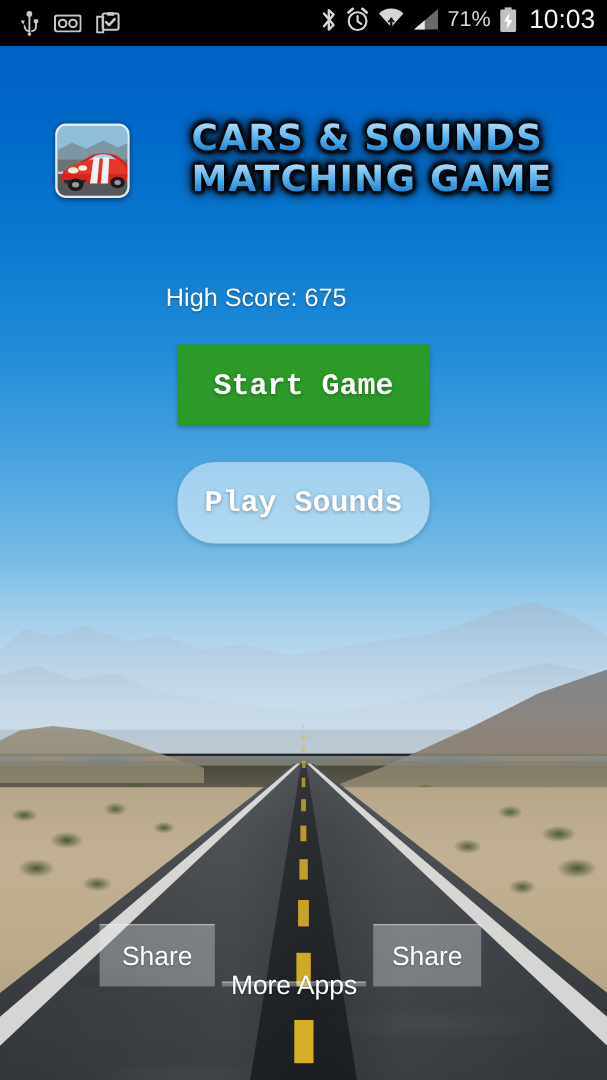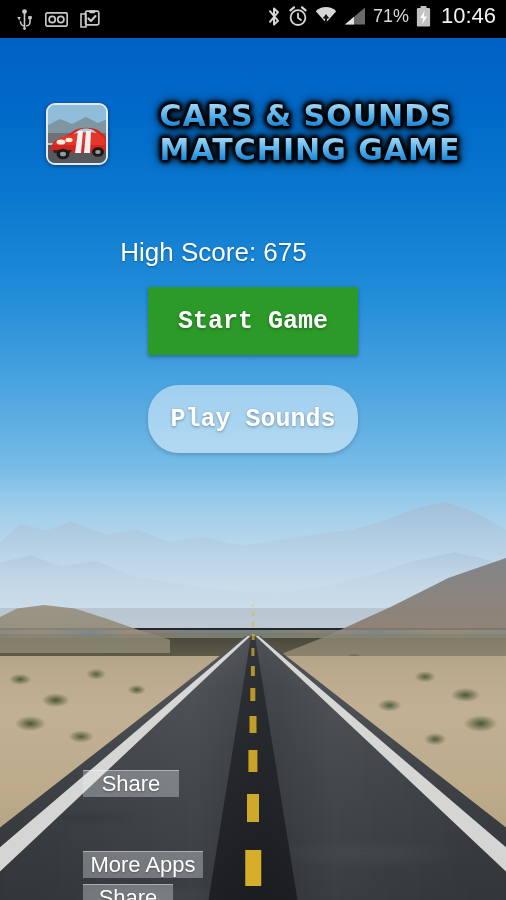--- a/index.html
+++ b/index.html
@@ -240,21 +240,21 @@
       drop-shadow(0 0 1px #000) drop-shadow(0 0 2px #000)
       drop-shadow(1px 1px 1px #000) drop-shadow(-1px -1px 1px #000)
       drop-shadow(0 0 5px rgba(0,0,0,0.75));
     padding:1px 0 3px 0;
     margin-left:36px;
   }
   #highscore {
     position:absolute; left:0; top:199px; width:427px;
     text-align:center;
     color:#ffffff;
-    font-size:26px;
+    font-size:21px;
     font-family:"Liberation Sans", sans-serif;
     text-shadow:0 1px 2px rgba(0,0,0,0.35);
   }
   .mainbtn {
     position:absolute;
     left:148px; width:210px; height:68px;
     display:flex; align-items:center; justify-content:center;
     color:#ffffff;
     font-size:25px;
     font-weight:bold;
@@ -273,21 +273,20 @@
     top:347px;
     background:rgba(232,244,252,0.55);
     box-shadow:0 2px 4px rgba(0,0,0,0.18);
     border-radius:31px;
   }
   
   #bottombar {
     position:absolute; left:83px; top:732px;
     display:flex; align-items:stretch; gap:6px;
     height:52px;
-    flex-direction:column;
   }
   .botbtn {
     background:rgba(232,236,240,0.34);
     border:none;
     border-top:1px solid rgba(255,255,255,0.40);
     color:#ffffff;
     font-size:22px;
     font-family:"Liberation Sans", sans-serif;
     display:flex; align-items:center; justify-content:center;
     cursor:pointer;
@@ -395,21 +394,21 @@
         </svg>
       </span>
       <span id="battery-pct">71%</span>
       <span class="sicon">
         <svg width="15" height="21" viewBox="0 0 15 21">
           <rect x="4.6" y="0" width="5.8" height="2.3" fill="#c2c2c2"></rect>
           <rect x="0.9" y="2.0" width="13.2" height="18.6" rx="1.2" fill="#c2c2c2"></rect>
           <path d="M8.6 4.6 L4.2 11.9 H7.0 L6.2 18.4 L10.9 10.6 H7.9 z" fill="#ffffff"></path>
         </svg>
       </span>
-      <span id="clock">10:46</span>
+      <span id="clock">10:03</span>
     </div>
   </div>
 
   <div id="content">
 
     <div id="header">
       <div id="app-icon">
         <svg width="62" height="62" viewBox="0 0 62 62">
 
           <rect x="0" y="0" width="62" height="62" fill="#8fbdda"></rect>

